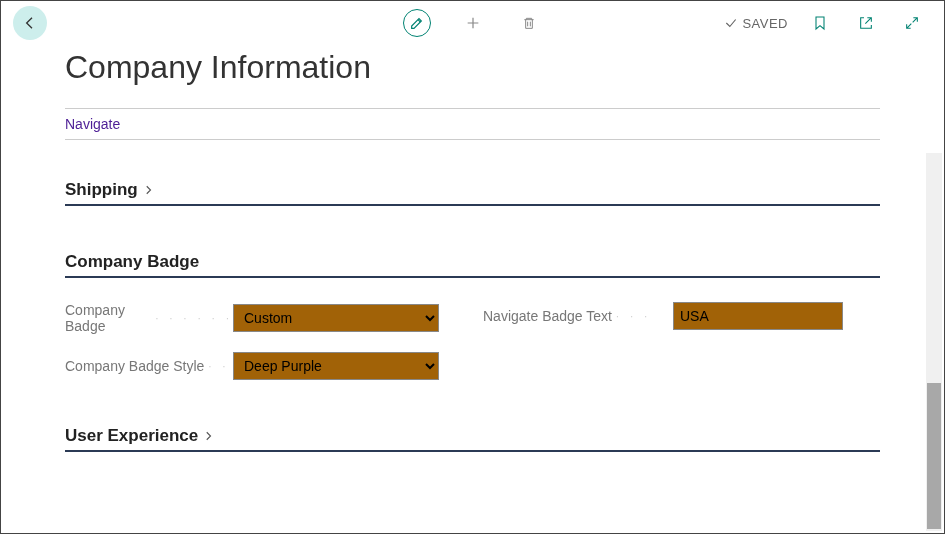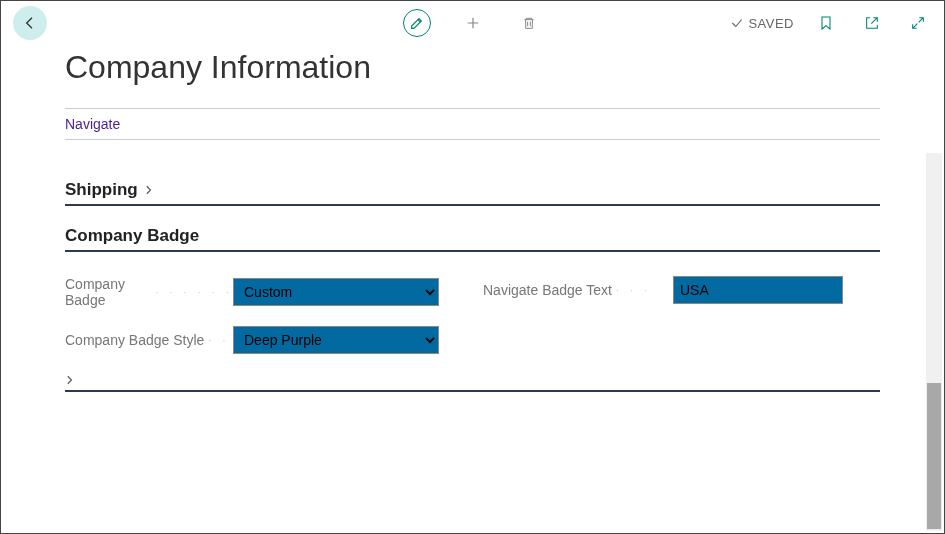--- a/index.html
+++ b/index.html
@@ -46,21 +46,21 @@
       display: flex; align-items: center; justify-content: center;
       cursor: pointer;
     }
     .icon-btn.circled {
       border: 1.5px solid #008272;
       border-radius: 50%;
     }
     .icon-btn svg { width: 16px; height: 16px; }
     .right-icons {
       position: absolute;
-      right: 12px;
+      right: 18px;
       display: flex;
       gap: 18px;
       align-items: center;
     }
     .saved-status {
       display: flex;
       align-items: center;
       gap: 4px;
       color: #666;
       font-size: 13px;
@@ -80,21 +80,21 @@
     }
     .nav-bar {
       border-top: 1px solid #ccc;
       border-bottom: 1px solid #ccc;
       padding: 7px 0;
       font-size: 14px;
       color: #4c1d95;
       margin-bottom: 40px;
     }
     .fasttab {
-      margin-bottom: 20px;
+      margin-bottom: 46px;
     }
     .fasttab-header {
       display: flex;
       align-items: center;
       font-size: 17px;
       font-weight: 600;
       color: #222;
       padding-bottom: 4px;
       border-bottom: 2px solid #2b3a55;
       cursor: pointer;
@@ -133,21 +133,21 @@
       white-space: nowrap;
     }
     .field-input {
       width: 206px;
       height: 28px;
     }
     select.field-input, input.field-input {
       border: 1px solid #888;
       font-size: 14px;
       padding: 2px 6px;
-      background: #0369a1;
+      background: #a16207;
       font-family: inherit;
     }
     input.field-input {
       width: 170px;
     }
     .scrollbar {
       position: absolute;
       right: 2px;
       top: 152px;
       bottom: 2px;
@@ -260,20 +260,21 @@
           <div class="field-row">
             <span class="field-label" style="width:190px"><span>Navigate Badge Text</span>&nbsp;<span class="field-dots">· · ·</span></span>
             <input type="text" class="field-input" value="USA" style="">
           </div>
         </div>
       </div>
     </div>
 
     <div class="fasttab" style="margin-bottom:0">
       <div class="fasttab-header">
+        <span>User Experience</span>
         <span class="chev">
             <svg viewBox="0 0 12 16">
               <path d="M3 3 L8 8 L3 13"></path>
             </svg>
           </span>
       </div>
     </div>
   </div>
 
   <div class="scrollbar">

